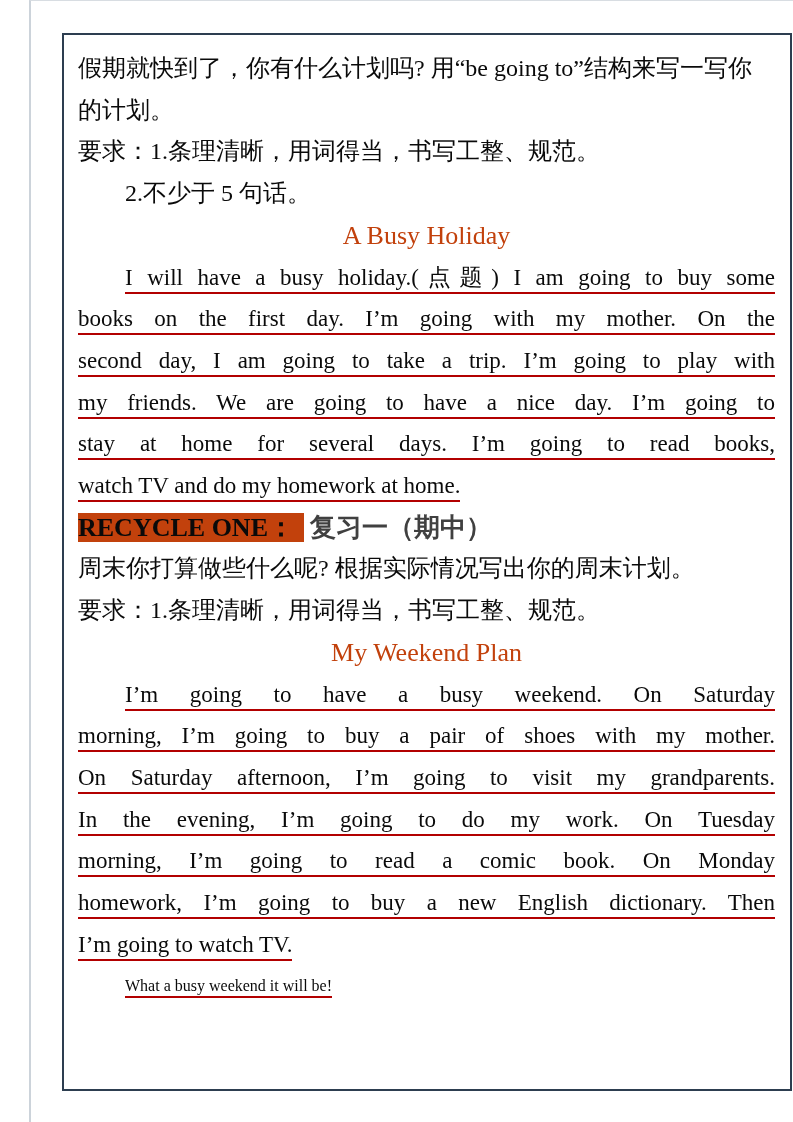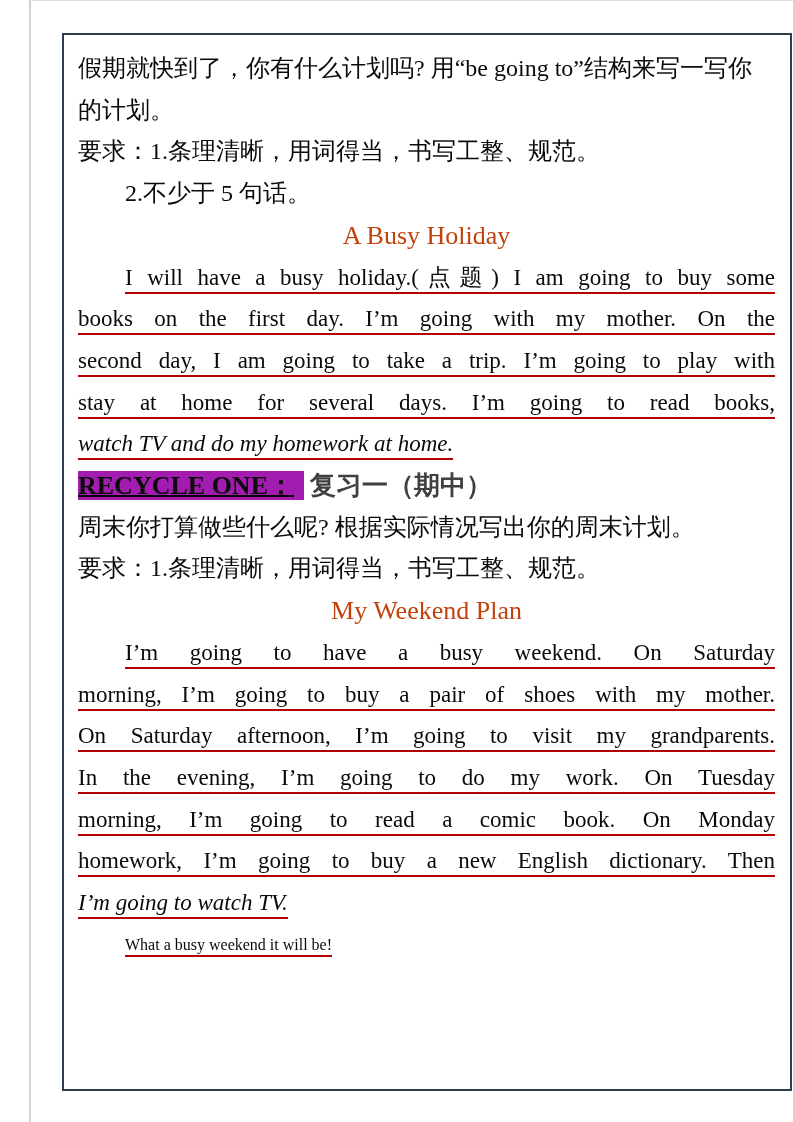--- a/index.html
+++ b/index.html
@@ -44,43 +44,42 @@
   }
   .indent47 { padding-left: 47px; }
   .essay-block { margin: 0; }
   .essay {
     font-size: 23px;
     text-align: justify;
     text-align-last: justify;
     white-space: normal;
   }
   .essay.first { padding-left: 47px; }
-  .essay.last { text-align-last: left; font-style: italic; }
+  .essay.last { text-align-last: left; }
   .u {
     border-bottom: 2px solid #b20000;
     padding-bottom: 2px;
   }
   .closing {
     font-size: 16px;
     padding-left: 47px;
   }
   .title-line {
     text-align: center;
     color: #c2410c;
     font-size: 26px;
     line-height: 41.7px;
   }
   .recycle-line {
     line-height: 41.7px;
     font-size: 26px;
   }
   .recycle-mark {
-    background: #a21caf;
+    background: #c2410c;
     font-weight: bold;
-    text-decoration: underline;
     text-decoration-thickness: 2px;
     text-decoration-color: #000000;
     padding-right: 10px;
   }
   .recycle-cn {
     color: #404040;
     font-weight: bold;
     padding-left: 6px;
   }
 </style>
@@ -93,20 +92,21 @@
     <p class="cn">假期就快到了，你有什么计划吗? 用“be going to”结构来写一写你的计划。</p>
     <div class="line cn">要求：1.条理清晰，用词得当，书写工整、规范。</div>
     <div class="line cn indent47">2.不少于 5 句话。</div>
 
     <div class="line title-line">A Busy Holiday</div>
 
     <div class="essay-block">
         <div class="line essay first"><span class="u">I will have a busy holiday.(点题) I am going to buy some</span></div>
         <div class="line essay"><span class="u">books on the first day. I’m going with my mother. On the</span></div>
         <div class="line essay"><span class="u">second day, I am going to take a trip. I’m going to play with</span></div>
+        <div class="line essay"><span class="u">my friends. We are going to have a nice day. I’m going to</span></div>
         <div class="line essay"><span class="u">stay at home for several days. I’m going to read books,</span></div>
         <div class="line essay last"><span class="u">watch TV and do my homework at home.</span></div>
       </div>
 
     <div class="line recycle-line">
       <span class="recycle-mark">RECYCLE ONE：</span><span class="recycle-cn">复习一（期中）</span>
     </div>
 
     <div class="line cn">周末你打算做些什么呢? 根据实际情况写出你的周末计划。</div>
     <div class="line cn">要求：1.条理清晰，用词得当，书写工整、规范。</div>

